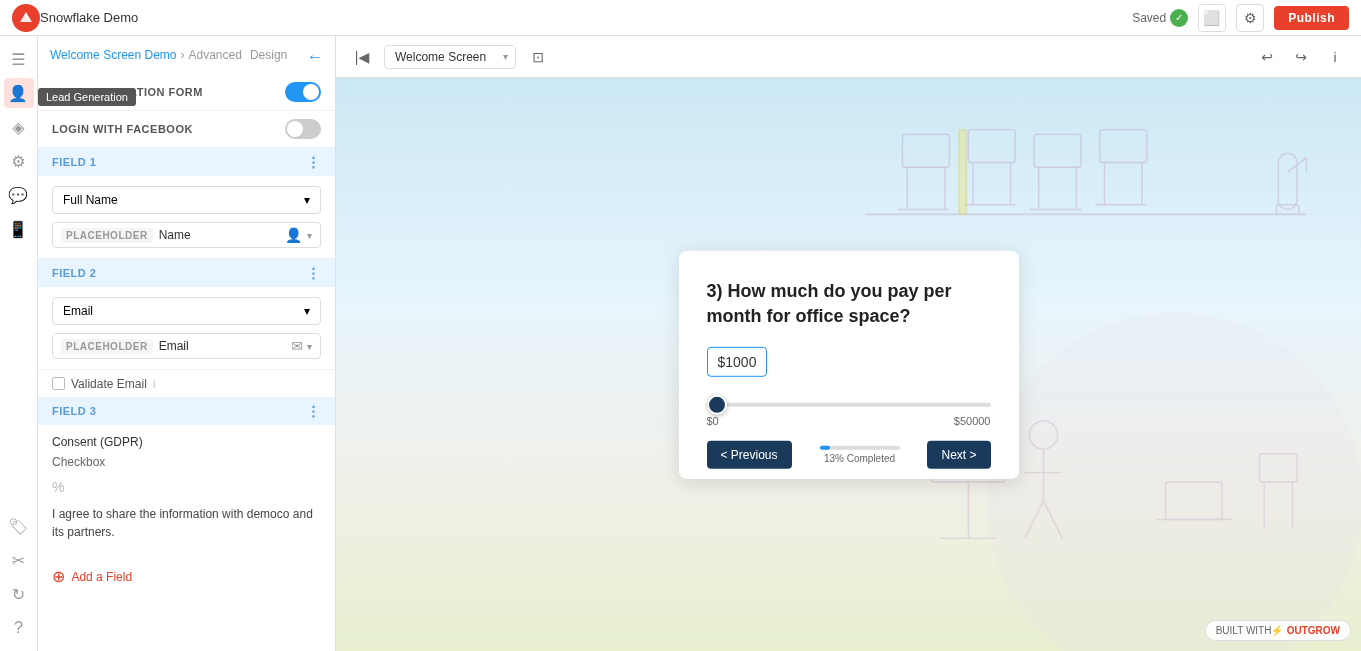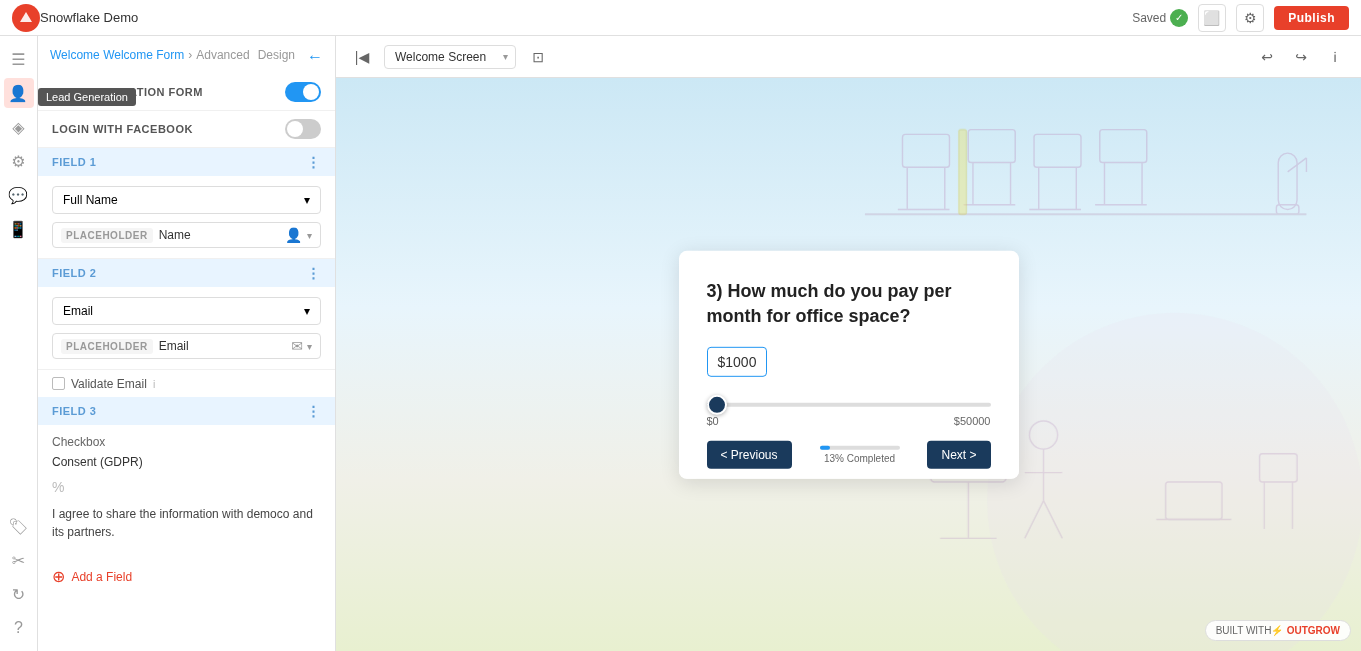--- a/index.html
+++ b/index.html
@@ -411,21 +411,21 @@
   <div class="side-icon">✂</div>
   <div class="side-icon">↻</div>
   <div class="side-icon">?</div>
 </div>
 
 <div class="lead-tooltip">Lead Generation</div>
 
 <div class="sub-panel">
 
   <div class="panel-header">
-    <span class="breadcrumb-item">Welcome Welcome Form</span>
+    <span class="breadcrumb-item">Welcome Screen Demo</span>
     <span class="breadcrumb-sep">›</span>
     <span class="breadcrumb-current">Advanced</span>
     <span class="breadcrumb-sep">  </span>
     <span class="breadcrumb-current">Design</span>
     <span class="panel-close-btn">←</span>
   </div>
 
   <div class="toggle-row">
     <span class="toggle-label">LEAD GENERATION FORM</span>
     <div class="toggle on"></div>
@@ -483,24 +483,24 @@
     </div>
   </div>
 
   <div class="field-section">
     <div class="field-header">
       <span>FIELD 3</span>
       <span class="dots">⋮</span>
     </div>
     <div class="field3-body">
       <div class="field3-row">
+        <div class="field3-label">Consent (GDPR)</div>
+      </div>
+      <div class="field3-row">
         <div class="field3-sub">Checkbox</div>
-      </div>
-      <div class="field3-row">
-        <div class="field3-label">Consent (GDPR)</div>
       </div>
       <div class="percent-row">
         <span class="percent-icon">%</span>
       </div>
       <div class="consent-text">I agree to share the information with democo and its partners.</div>
     </div>
   </div>
 
   <div class="add-field-row">
     <span class="add-icon">⊕</span>

